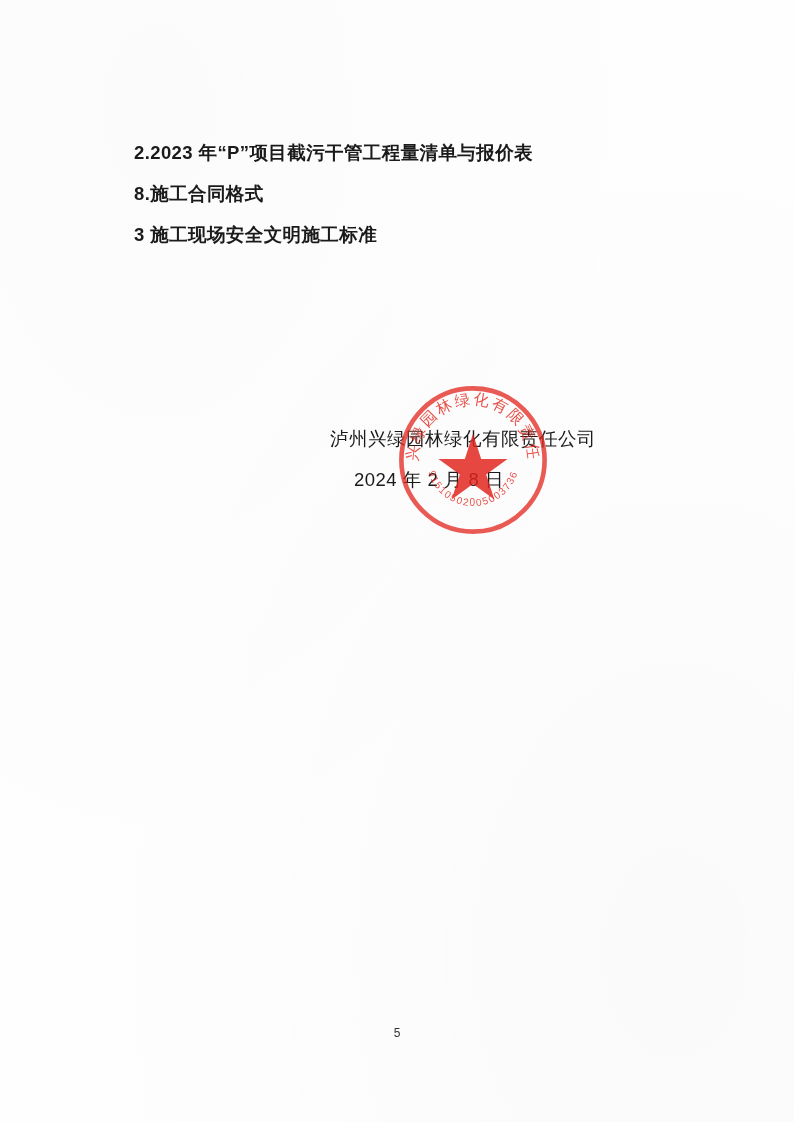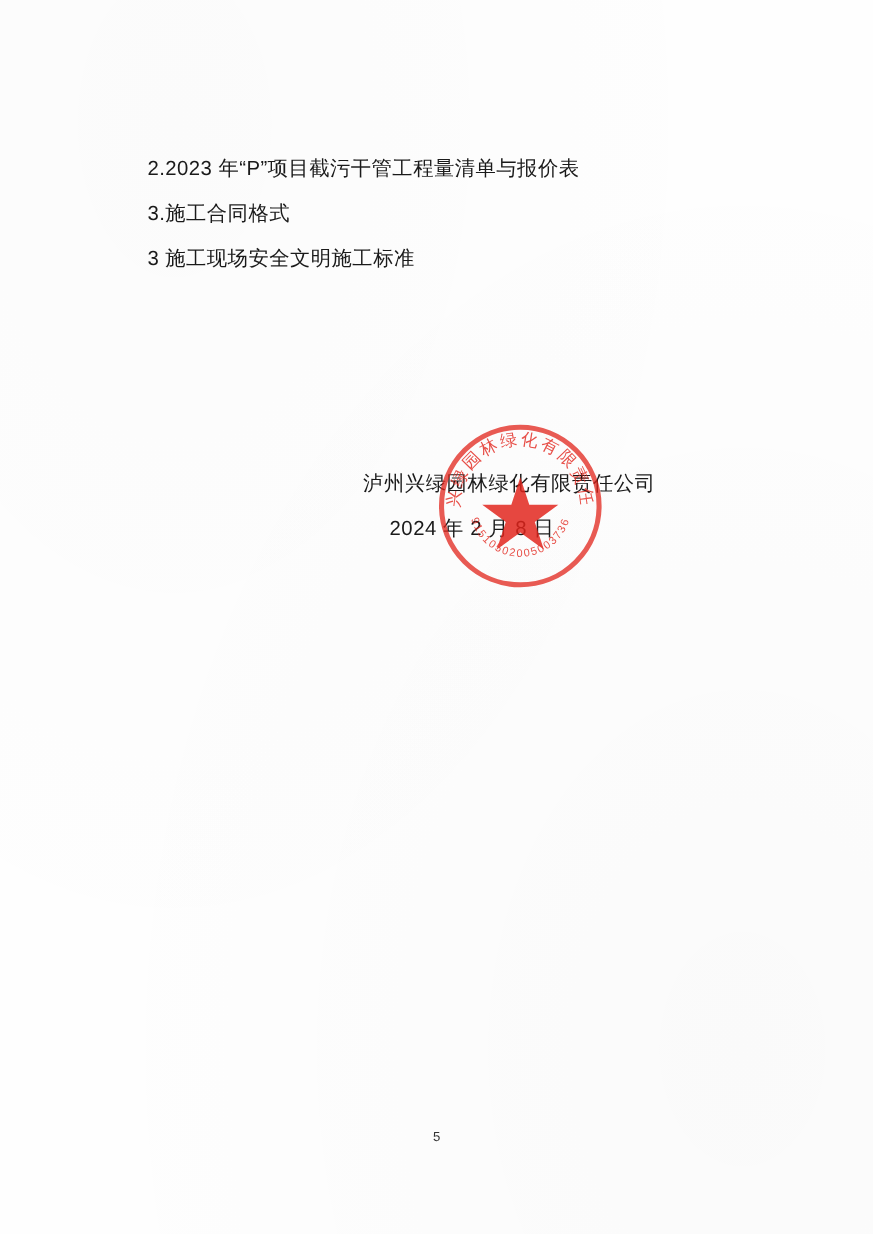--- a/index.html
+++ b/index.html
@@ -34,20 +34,21 @@
     left: 97px;
     top: 132px;
     width: 600px;
   }
   .para {
     font-size: 18.5px;
     line-height: 41px;
     color: #1a1a1a;
     letter-spacing: 0.4px;
     white-space: pre-wrap;
+    font-weight: bold;
   }
   .indent {
     text-indent: 37px;
   }
   .para-wrap {
     text-indent: 37px;
     width: 600px;
   }
   .signature-block {
     position: absolute;
@@ -91,21 +92,21 @@
 </head>
 <body>
 
 <div class="page">
 
   <div class="content">
 
     <div class="para indent">2.2023 年“P”项目截污干管工程量清单与报价表</div>
 
 
-    <div class="para indent">3.施工合同格式</div>
+    <div class="para indent">8.施工合同格式</div>
 
     <div class="para indent">3 施工现场安全文明施工标准</div>
 
   </div>
 
   <div class="signature-block">
     <div class="sig-company">泸州兴绿园林绿化有限责任公司</div>
     <div class="sig-date">2024 年 2 月 8 日</div>
   </div>
 

